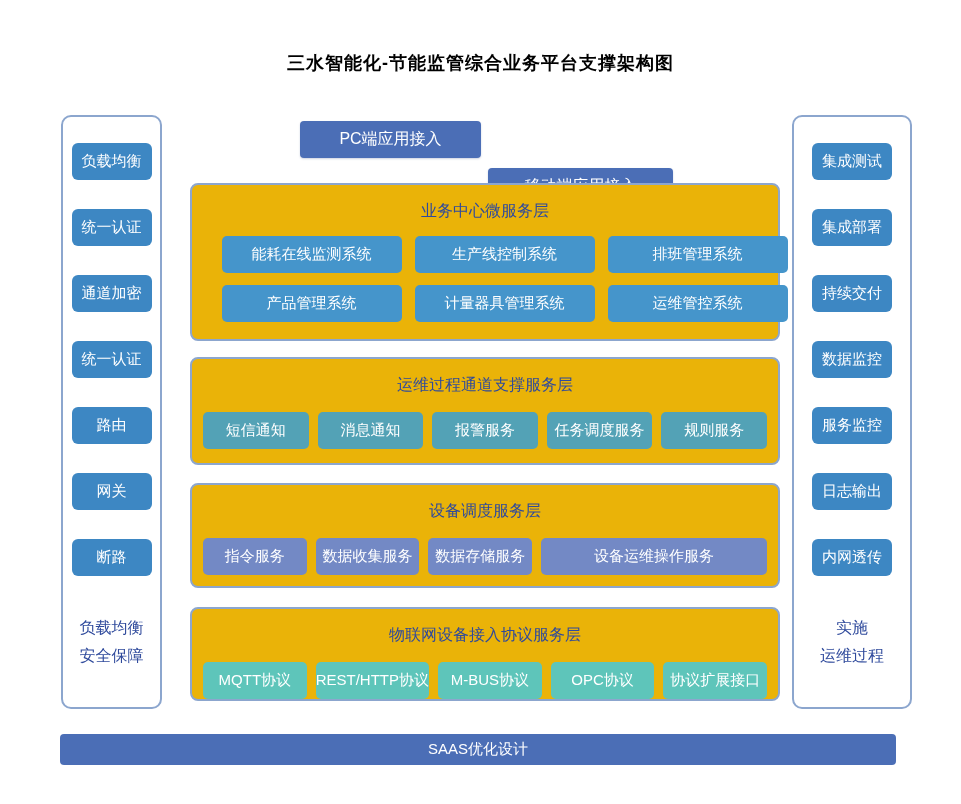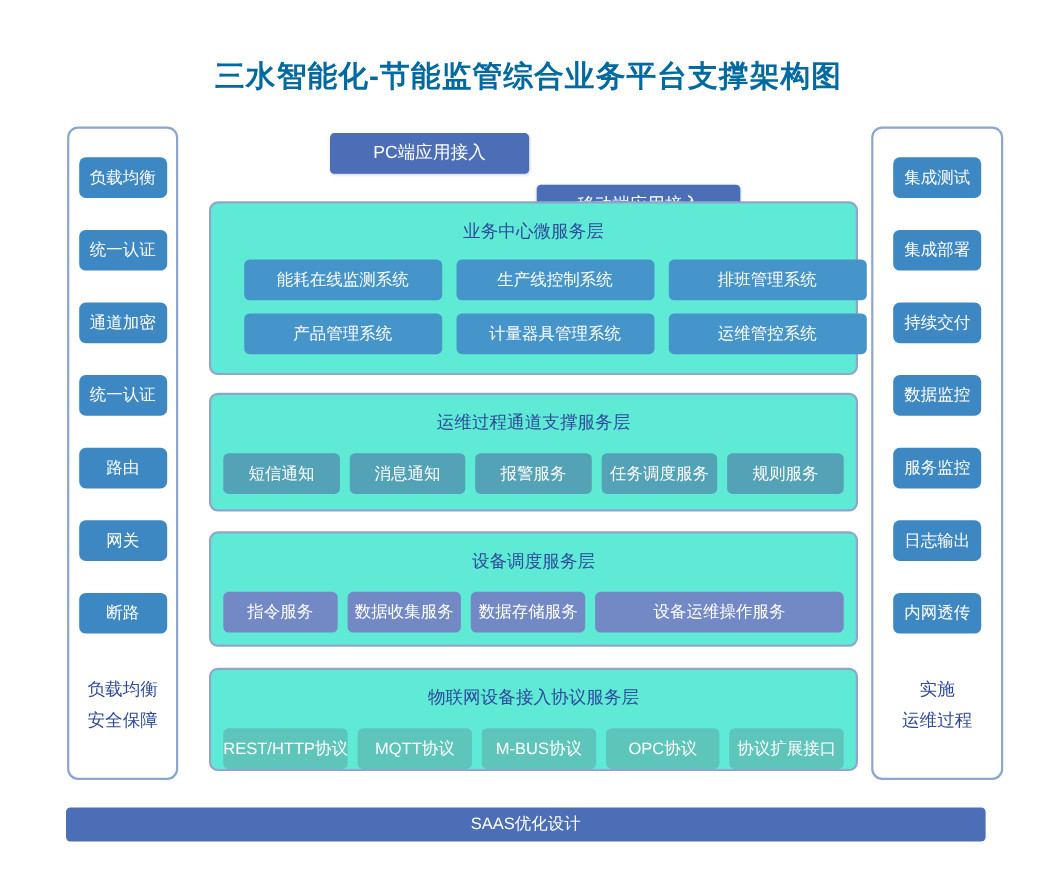--- a/index.html
+++ b/index.html
@@ -2,21 +2,21 @@
 <html><head>
 <meta charset="utf-8">
 <style>
   html,body { margin:0; padding:0; background:#ffffff; }
   .canvas {
     position:relative; width:961px; height:804px; background:#ffffff;
     font-family:"Liberation Sans", sans-serif; overflow:hidden;
   }
   .page-title {
     position:absolute; top:51px; left:0; width:961px; text-align:center;
-    font-size:27px; font-weight:bold; color:#0369a1; letter-spacing:1px;
+    font-size:18px; font-weight:bold; color:#000000; letter-spacing:1px;
   }
   
   .panel {
     position:absolute; top:115px; height:594px; background:#fff;
     border:2px solid #8ca6ce; border-radius:10px; box-sizing:border-box;
     display:flex; flex-direction:column; align-items:center; padding-top:26px;
   }
   .panel.left  { left:61px;  width:101px; }
   .panel.right { left:792px; width:120px; }
   .side-btn {
@@ -28,21 +28,21 @@
   
   .top-btn {
     position:absolute; top:121px; height:37px; background:#4b6eb6; color:#fff;
     border-radius:4px; font-size:16px; display:flex; align-items:center; justify-content:center;
     box-shadow:0 1px 2px rgba(60,80,140,0.25);
   }
   .top-btn.pc { left:300px; width:181px; }
   .top-btn.mobile { left:488px; width:185px;margin-top:47px; }
   
   .section {
-    position:absolute; left:190px; width:590px; background:#5eead4;
+    position:absolute; left:190px; width:590px; background:#eab308;
     border:2px solid #8ca6ce; border-radius:8px; box-sizing:border-box;
   }
   .s1 { top:183px; height:158px; }
   .s2 { top:357px; height:108px; }
   .s3 { top:483px; height:105px; }
   .s4 { top:607px; height:94px; }
   .section-title { margin-top:15px; text-align:center; color:#2f4a9c; font-size:16px; line-height:22px; }
   .grid3 {
     display:grid; grid-template-columns:repeat(3,180px); gap:12px 13px;
     justify-content:center; margin-top:14px;padding-left:39px;
@@ -132,22 +132,22 @@
       <div class="blk slate">指令服务</div>
       <div class="blk slate">数据收集服务</div>
       <div class="blk slate">数据存储服务</div>
       <div class="blk slate wide">设备运维操作服务</div>
     </div>
   </div>
 
   <div class="section s4">
     <div class="section-title">物联网设备接入协议服务层</div>
     <div class="row">
+      <div class="blk mint">MQTT协议</div>
       <div class="blk mint">REST/HTTP协议</div>
-      <div class="blk mint">MQTT协议</div>
       <div class="blk mint">M-BUS协议</div>
       <div class="blk mint">OPC协议</div>
       <div class="blk mint">协议扩展接口</div>
     </div>
   </div>
 
   <div class="bottom-bar">SAAS优化设计</div>
 
 </div>
 

